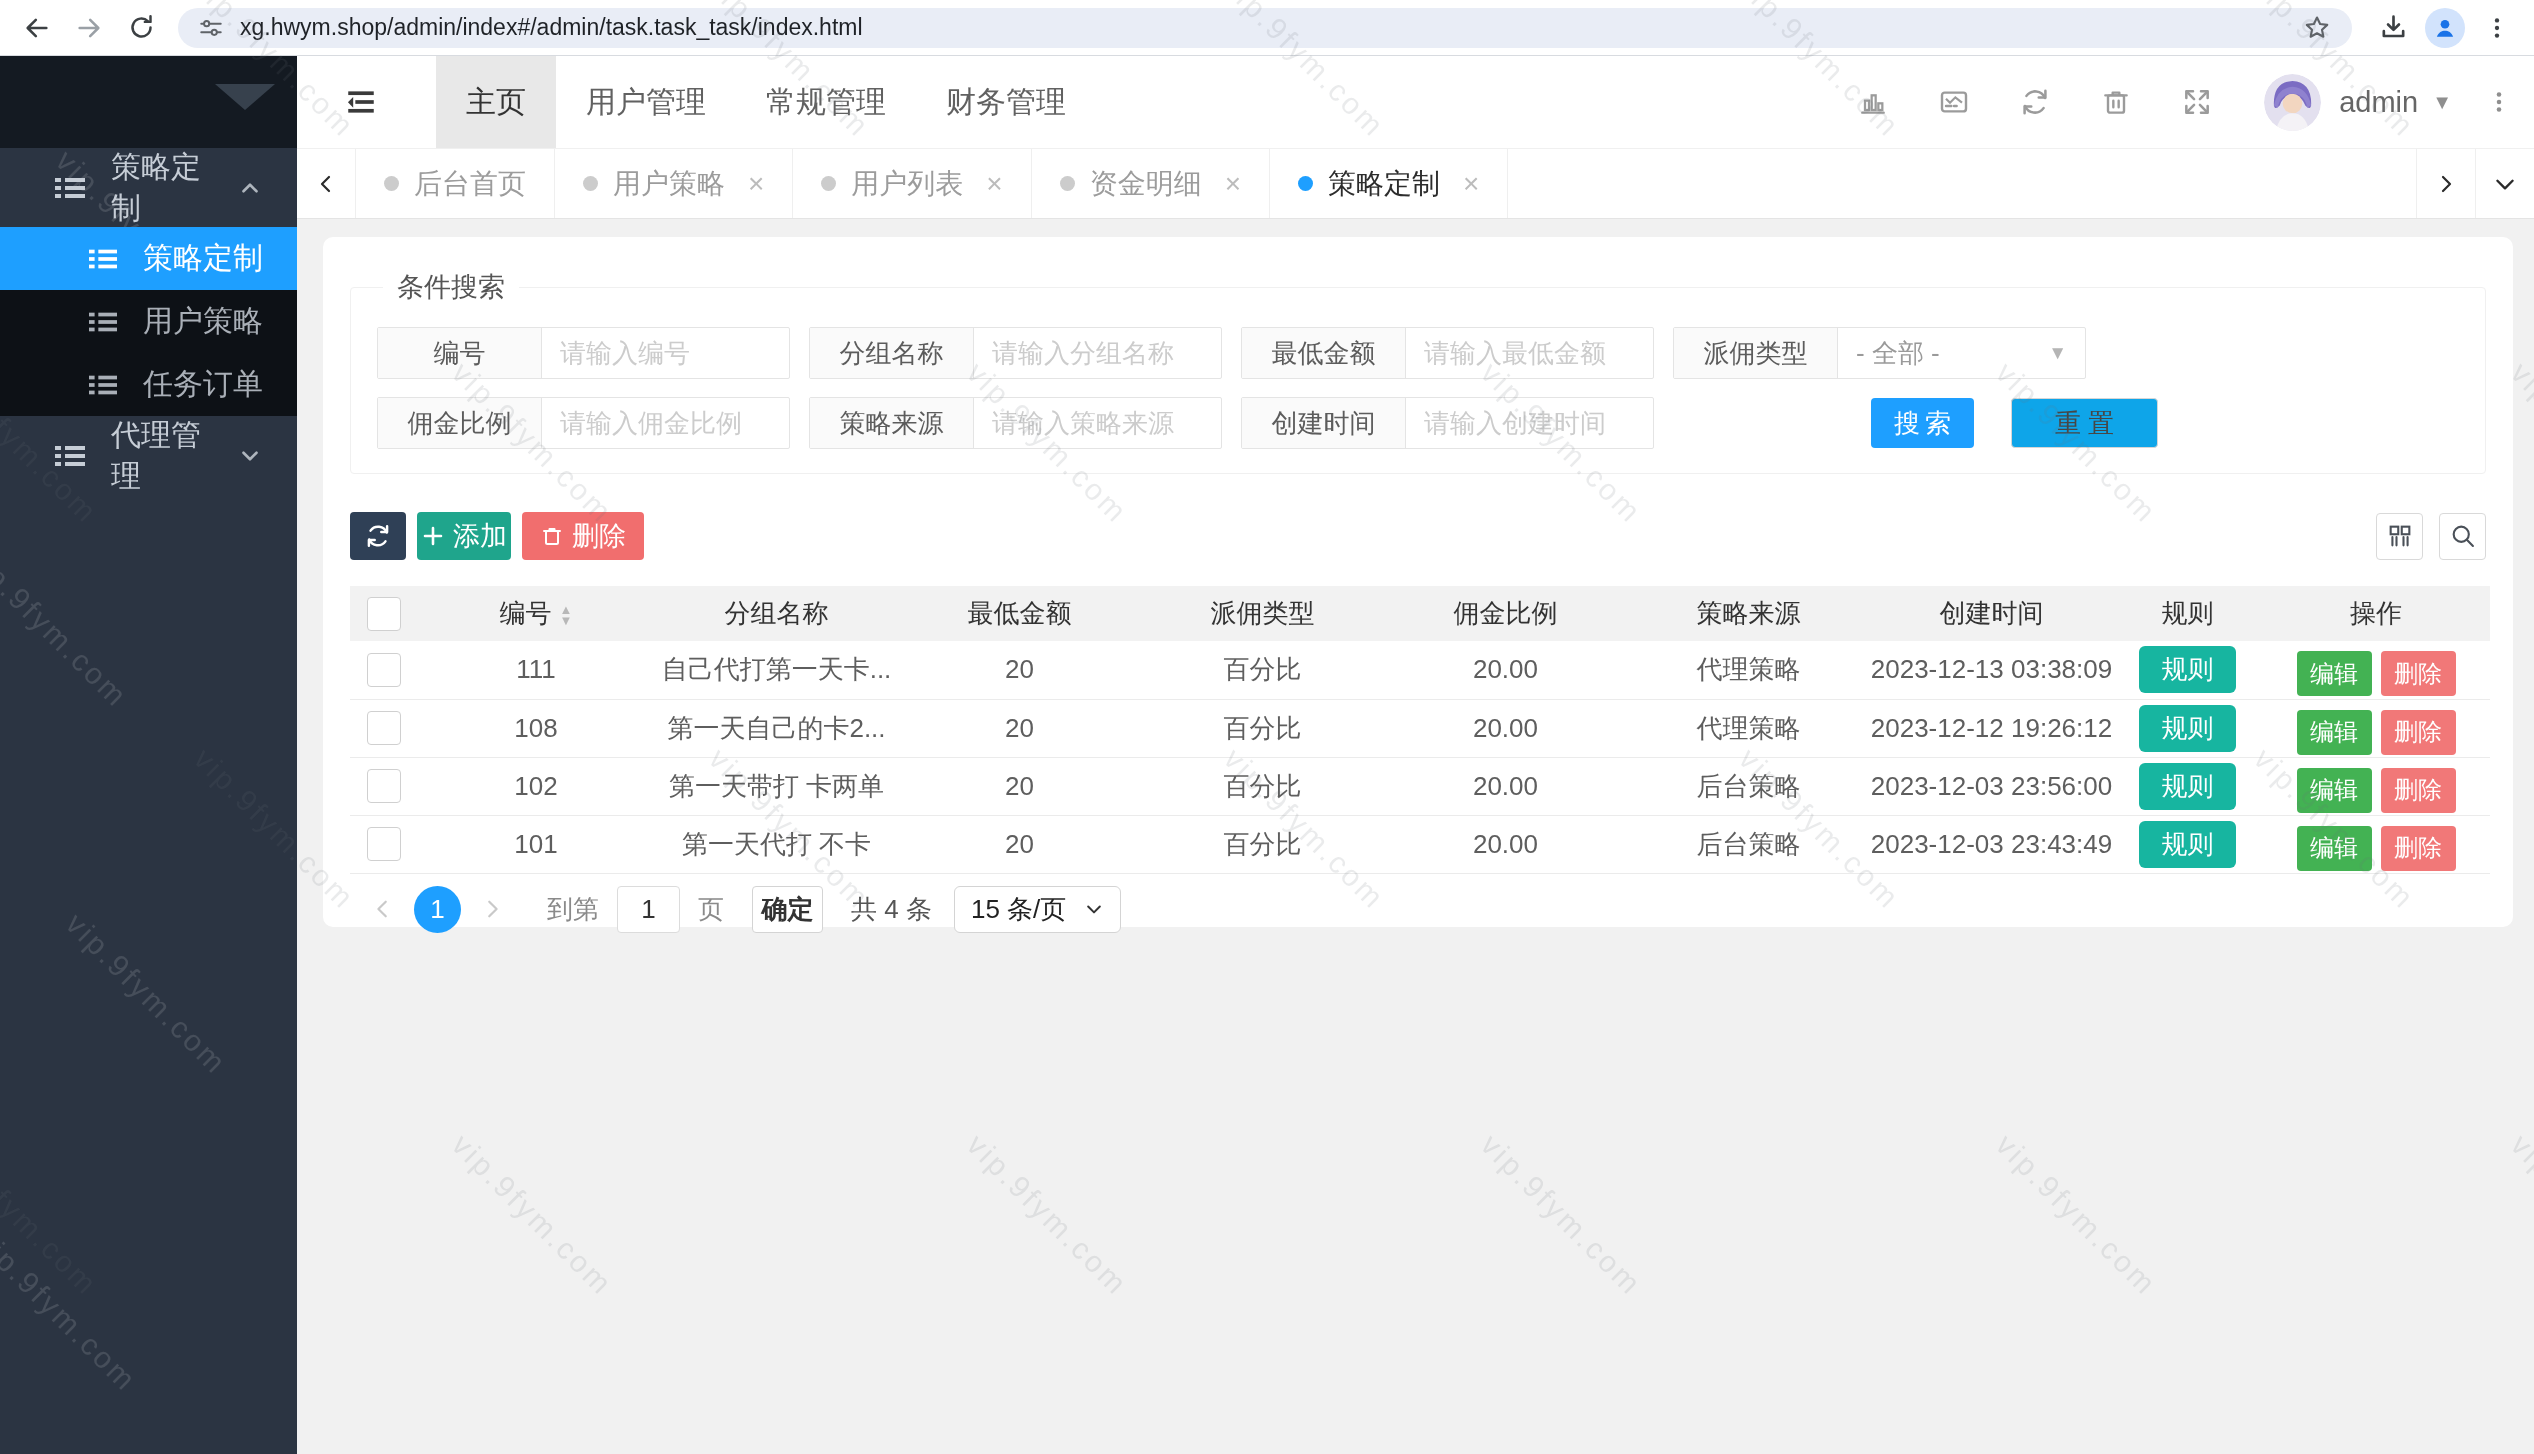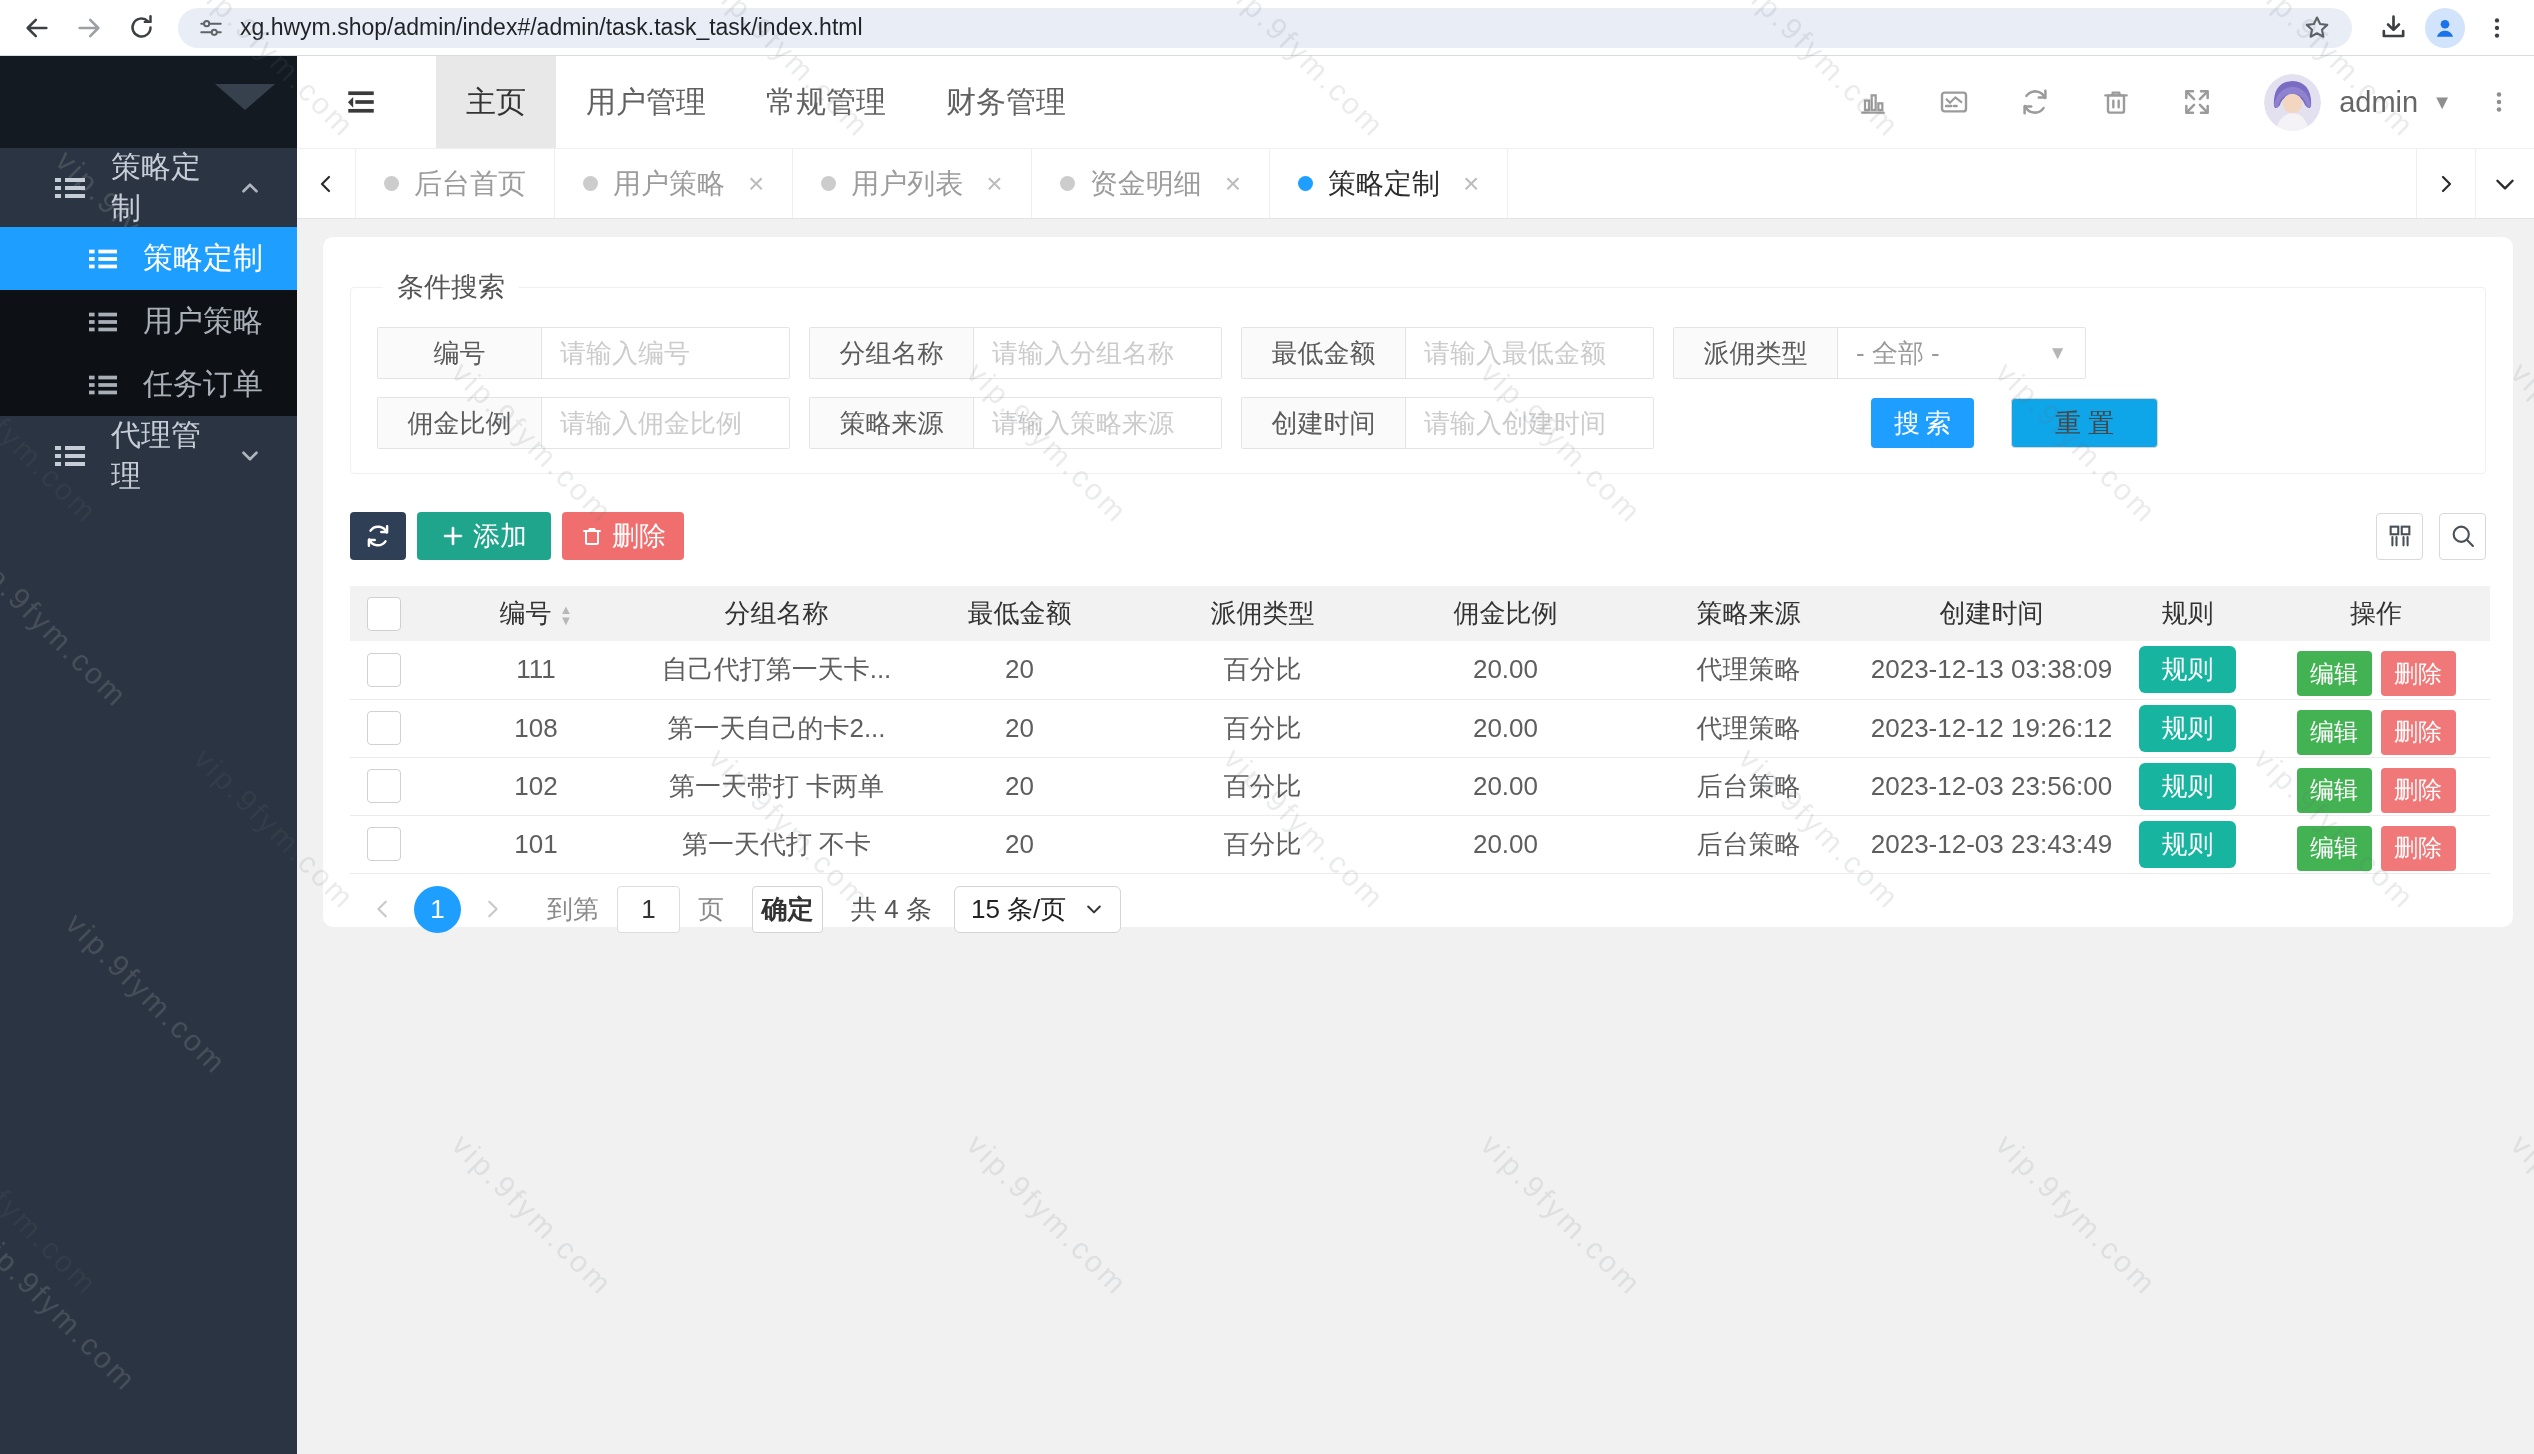--- a/index.html
+++ b/index.html
@@ -70,21 +70,21 @@
   .igroup input::placeholder { color:#ccc; }
   .ival { width:247px; display:flex; align-items:center; justify-content:space-between; padding:0 18px; font-size:26px; color:#9a9a9a; }
   .ival .caret { color:#b5b5b5; font-size:19px; }
 
   .btn { border:none; display:inline-flex; align-items:center; justify-content:center; border-radius:4px; font-size:26px; cursor:pointer; }
   .btn-search { height:50px; padding:0 18px; background:#1e9fff; color:#fff; margin-left:198px; letter-spacing:5px; text-indent:5px; }
   .btn-reset { height:50px; padding:0 36px; background:#0ea5e9; border:1px solid #d6d6d6; color:#464646; margin-left:18px; letter-spacing:7px; text-indent:7px; }
 
   .toolbar { margin-top:38px; display:flex; align-items:center; gap:11px; }
   .btn-refresh { width:56px; height:48px; background:#2f4056; color:#fff; }
-  .btn-add { height:48px; padding:0 24px; background:#1fa58c; color:#fff; gap:8px; font-size:27px; }
+  .btn-add { height:48px; padding:0 4px; background:#1fa58c; color:#fff; gap:8px; font-size:27px; }
   .btn-del-top { height:48px; padding:0 18px; background:#f16e6e; color:#fff; gap:8px; font-size:27px; }
   .tool-right { margin-left:auto; display:flex; gap:16px; }
   .tool-box { width:47px; height:47px; border:1px solid #d9d9d9; border-radius:4px; background:#fff; color:#4a5058; display:flex; align-items:center; justify-content:center; }
 
   table.grid { width:100%; margin-top:26px; border-collapse:collapse; table-layout:fixed; }
   table.grid thead tr { background:#f2f2f2; height:55px; }
   table.grid th { font-size:26px; color:#333; font-weight:400; text-align:center; }
   table.grid tbody tr { height:58px; border-bottom:1px solid #ebebeb; }
   table.grid td { text-align:center; font-size:26px; color:#5e5e5e; }
   .cb { width:34px; height:34px; border:1px solid #d0d0d0; border-radius:4px; background:#fff; display:inline-block; vertical-align:middle; }

